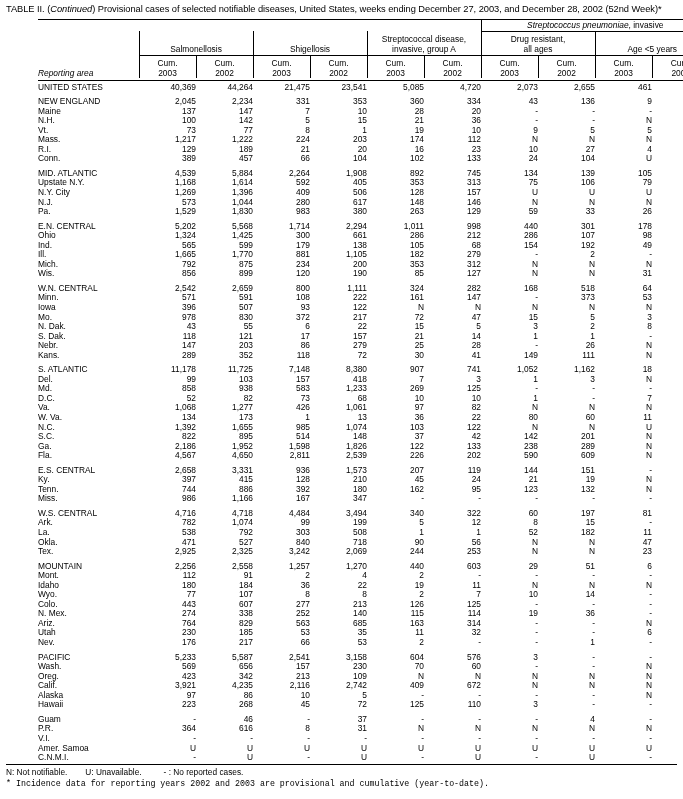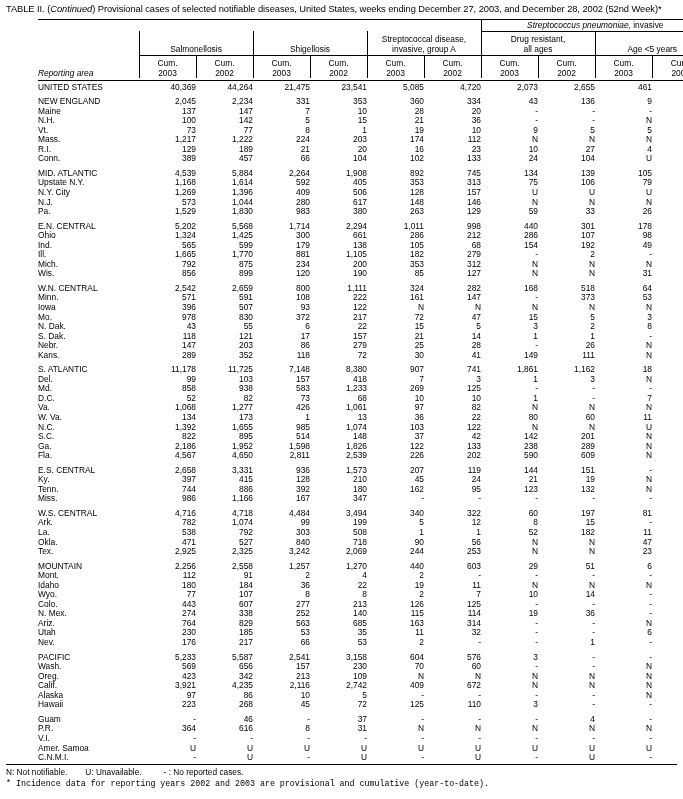--- a/index.html
+++ b/index.html
@@ -569,21 +569,21 @@
           <td colspan="11"></td>
         </tr>
         <tr>
           <td class="area">S. ATLANTIC</td>
           <td class="num">11,178</td>
           <td class="num">11,725</td>
           <td class="num">7,148</td>
           <td class="num">8,380</td>
           <td class="num">907</td>
           <td class="num">741</td>
-          <td class="num">1,861</td>
+          <td class="num">1,052</td>
           <td class="num">1,162</td>
           <td class="num">18</td>
           <td class="num">39</td>
         </tr>
         <tr>
           <td class="area">Del.</td>
           <td class="num">99</td>
           <td class="num">103</td>
           <td class="num">157</td>
           <td class="num">418</td>

